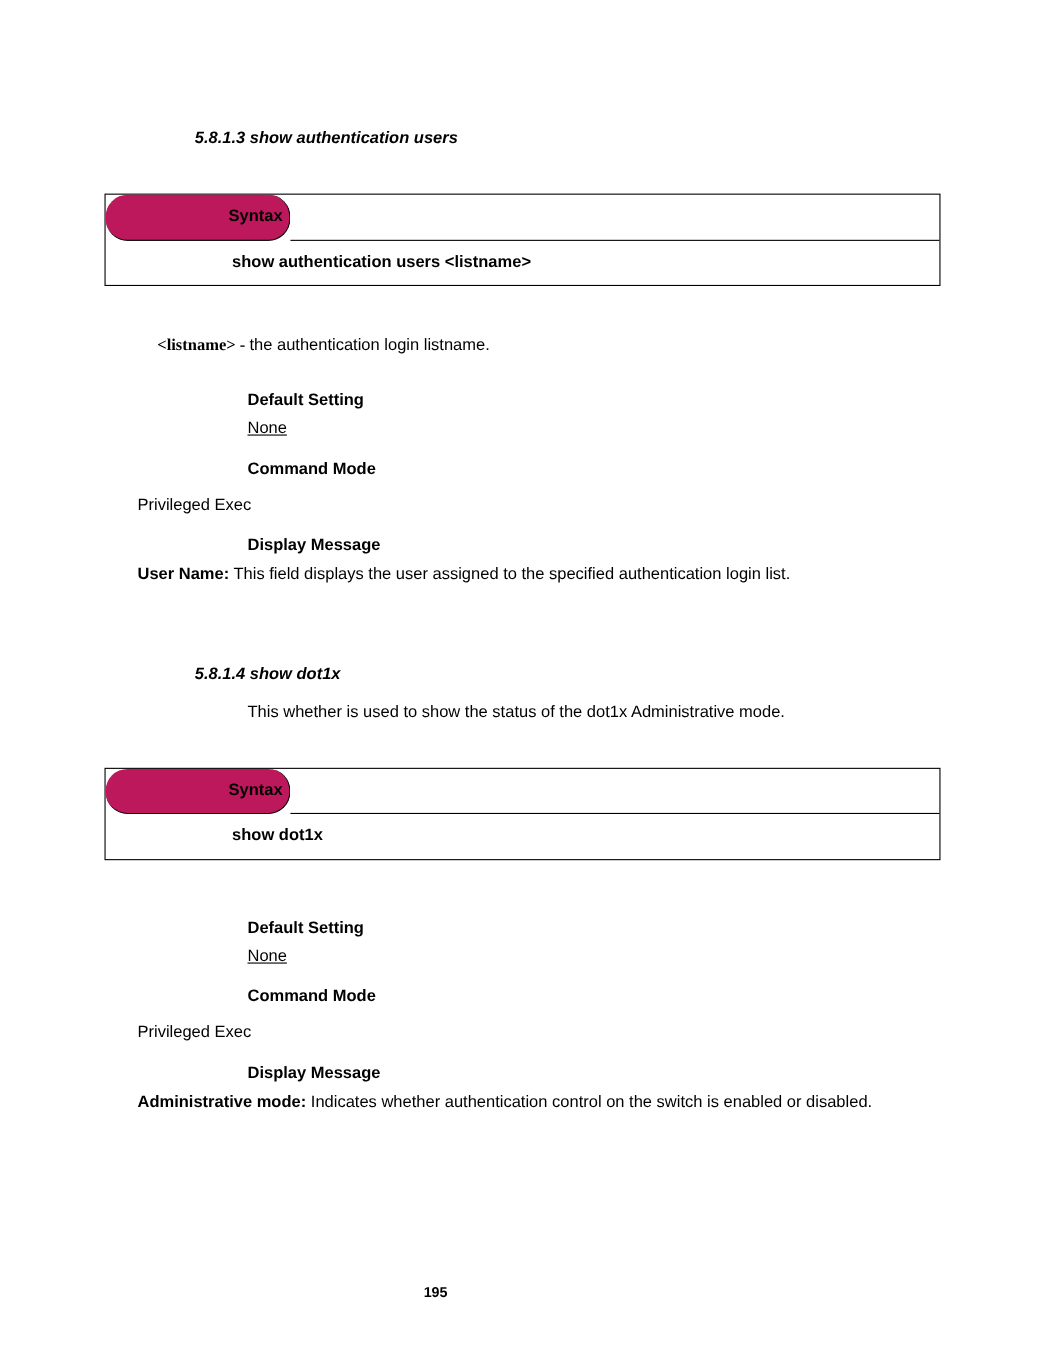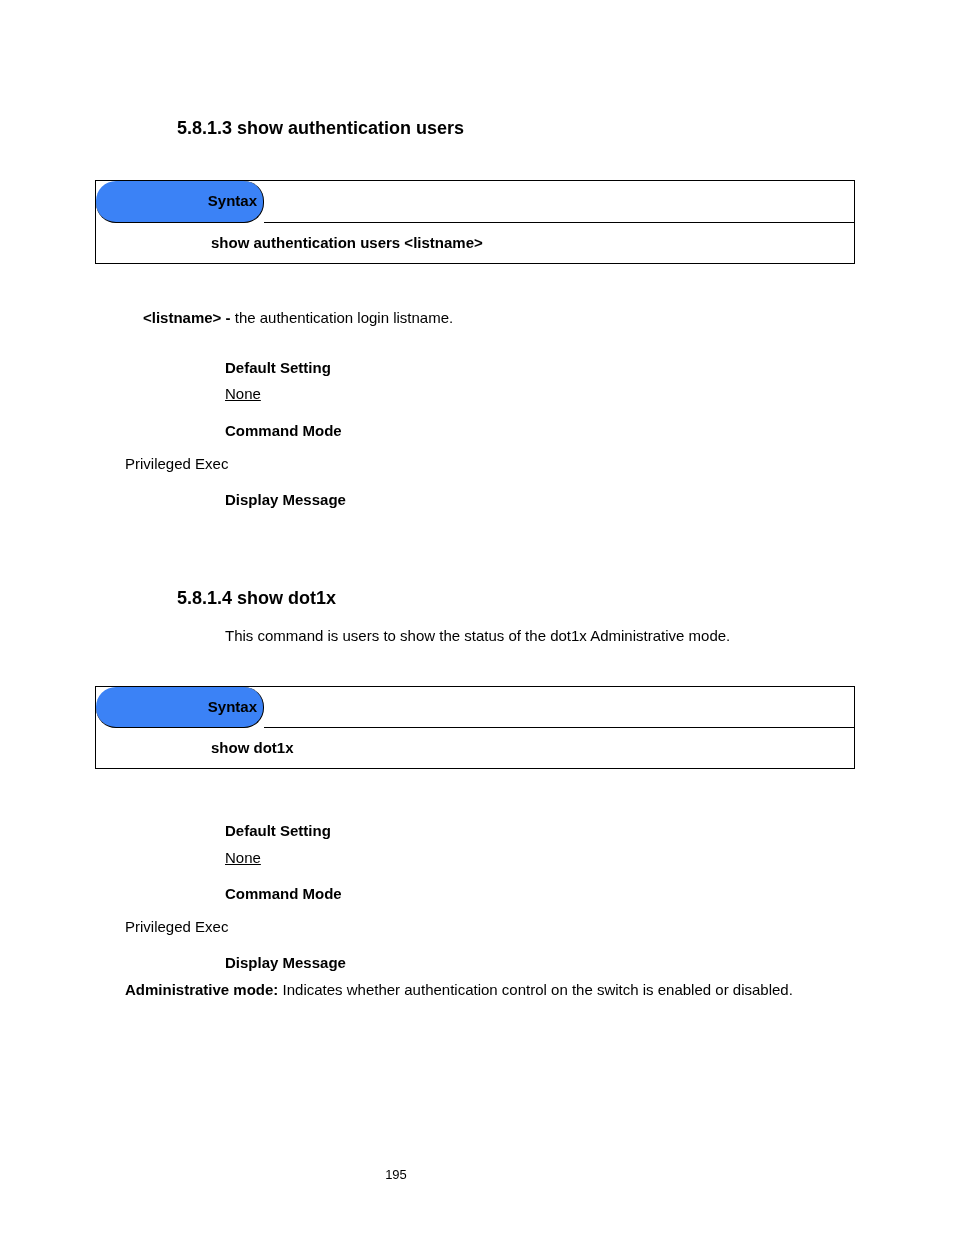--- a/index.html
+++ b/index.html
@@ -15,41 +15,42 @@
     position: relative;
     box-sizing: border-box;
   }
   .page {
     position: absolute;
     left: 95px;
     width: 760px;
     top: 0;
   }
   .section-heading {
-    font-size: 18px;
+    font-size: 15px;
     font-weight: bold;
     margin: 0 0 14px 0;
     padding-left: 82px;
+    font-style: italic;
   }
   .desc-indent {
     margin-left: 130px;
     margin-right: 0;
     margin-bottom: 20px;
   }
   .syntax-box {
     border: 1.5px solid #000;
     margin-top: 40px;
     margin-bottom: 0;
   }
   .syntax-header {
     display: flex;
   }
   .syntax-label {
     width: 168px;
-    background: #3b82f6;
+    background: #be185d;
     border-right: 1.5px solid #000;
     border-bottom: 1.5px solid #000;
     font-weight: bold;
     text-align: right;
     padding: 10px 6px 10px 0;
     box-sizing: border-box;
     border-radius: 20px;
   }
   .syntax-header-rest {
     flex: 1;
@@ -57,21 +58,21 @@
   }
   .syntax-body {
     font-weight: bold;
     padding: 10px 0 10px 115px;
   }
   .param-block {
     margin-top: 44px;
     margin-bottom: 20px;
     padding-left: 48px;
   }
-  .param-block .param-name { font-weight: bold; }
+  .param-block .param-name { font-weight: bold; font-family: Liberation Serif, serif; }
   .field-label {
     font-weight: bold;
     margin-left: 130px;
     margin-top: 30px;
     margin-bottom: 6px;
   }
   .field-label.tight { margin-top: 16px; }
   .field-value-indent {
     margin-left: 130px;
     margin-bottom: 6px;
@@ -85,21 +86,21 @@
   .multi-line {
     margin-left: 30px;
     margin-right: 0;
   }
   .bold { font-weight: bold; }
   .page-num {
     position: absolute;
     left: 0;
     width: 792px;
     text-align: center;
-    font-weight: normal;
+    font-weight: bold;
     font-size: 13px;
   }
   .spacer-big { height: 70px; }
 </style>
 </head>
 <body>
 
 <div class="page">
 
   <div style="height:116px"></div>
@@ -119,29 +120,32 @@
 
   <div class="param-block">
     <span class="param-name">&lt;listname&gt; - </span><span>the authentication login listname.</span>
   </div>
 
   <div class="field-label">Default Setting</div>
   <div class="field-value-indent">None</div>
   <div class="field-label tight">Command Mode</div>
   <div class="plain-left">Privileged Exec</div>
   <div class="field-label tight">Display Message</div>
+  <div class="multi-line">
+    <span class="bold">User Name:</span><span> This field displays the user assigned to the specified authentication login list.</span>
+  </div>
 
   <div class="spacer-big"></div>
 
   <h3 class="section-heading">
     <span>5.8.1.4</span>
     <span> </span>
     <span class="bold">show dot1x</span>
   </h3>
-  <p class="desc-indent">This command is users to show the status of the dot1x Administrative mode.</p>
+  <p class="desc-indent">This whether is used to show the status of the dot1x Administrative mode.</p>
 
   <div class="syntax-box">
     <div class="syntax-header">
       <div class="syntax-label">Syntax</div>
       <div class="syntax-header-rest"></div>
     </div>
     <div class="syntax-body">show dot1x</div>
   </div>
 
   <div style="height:22px"></div>

